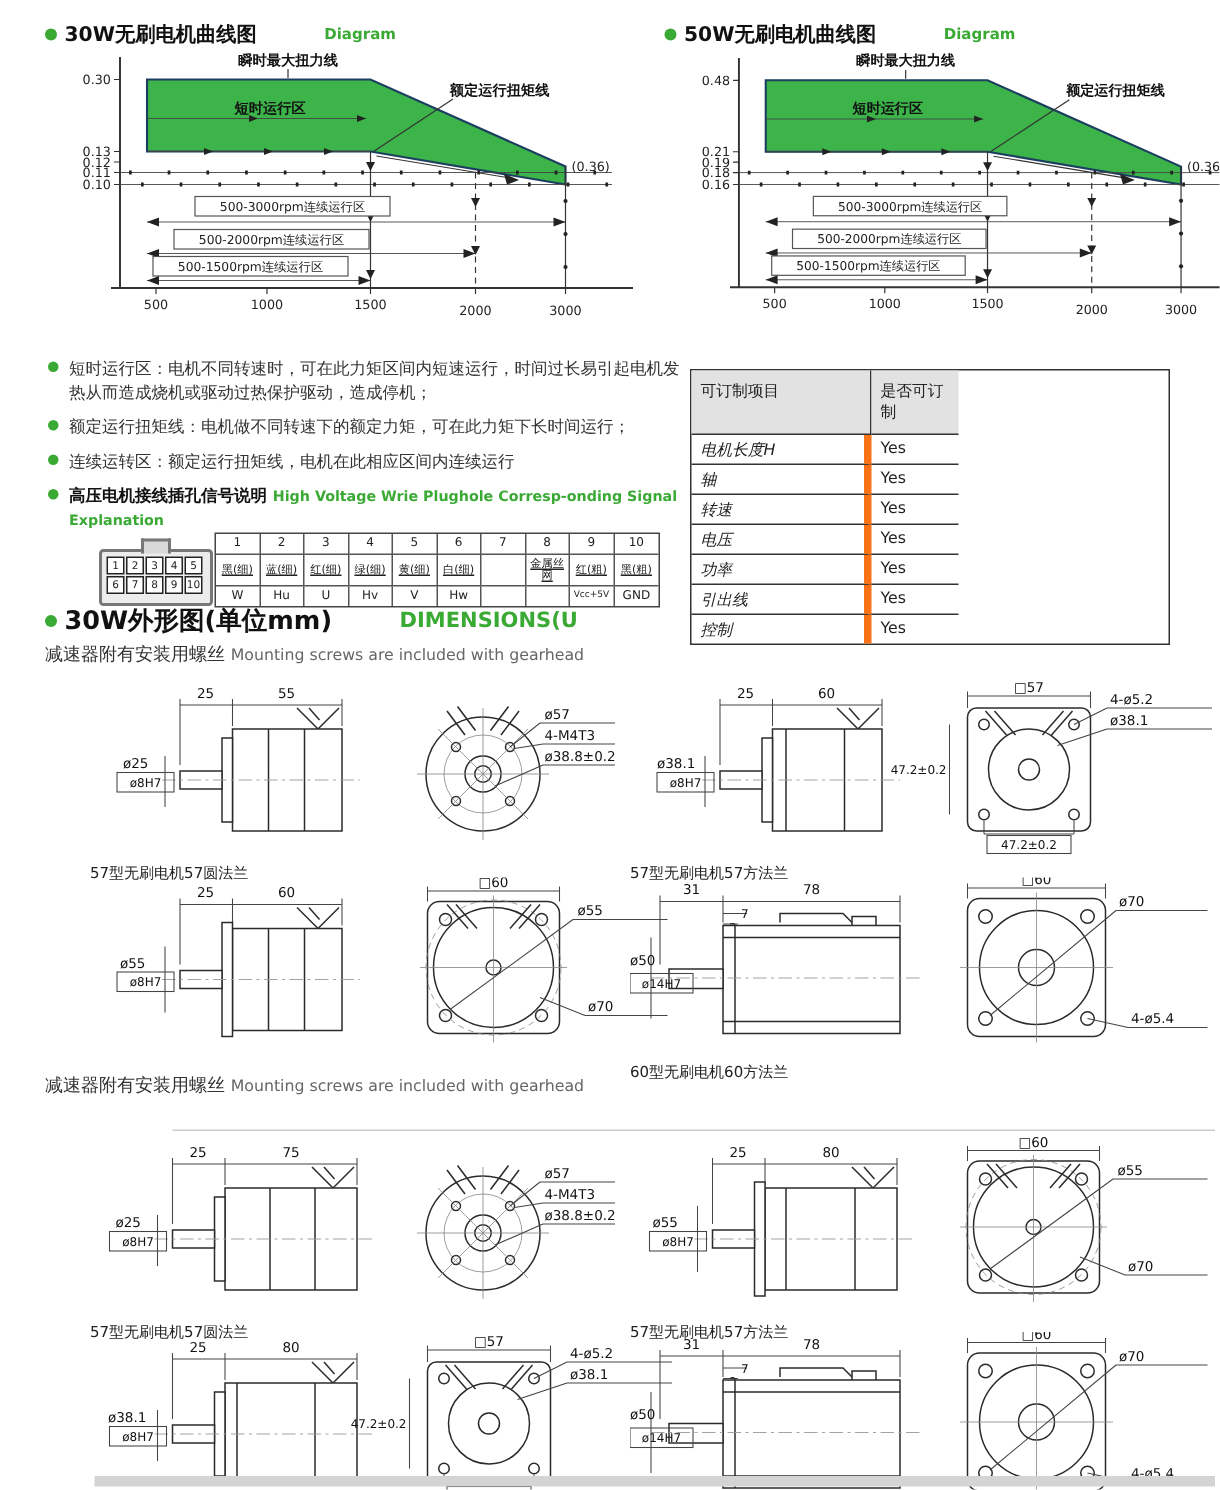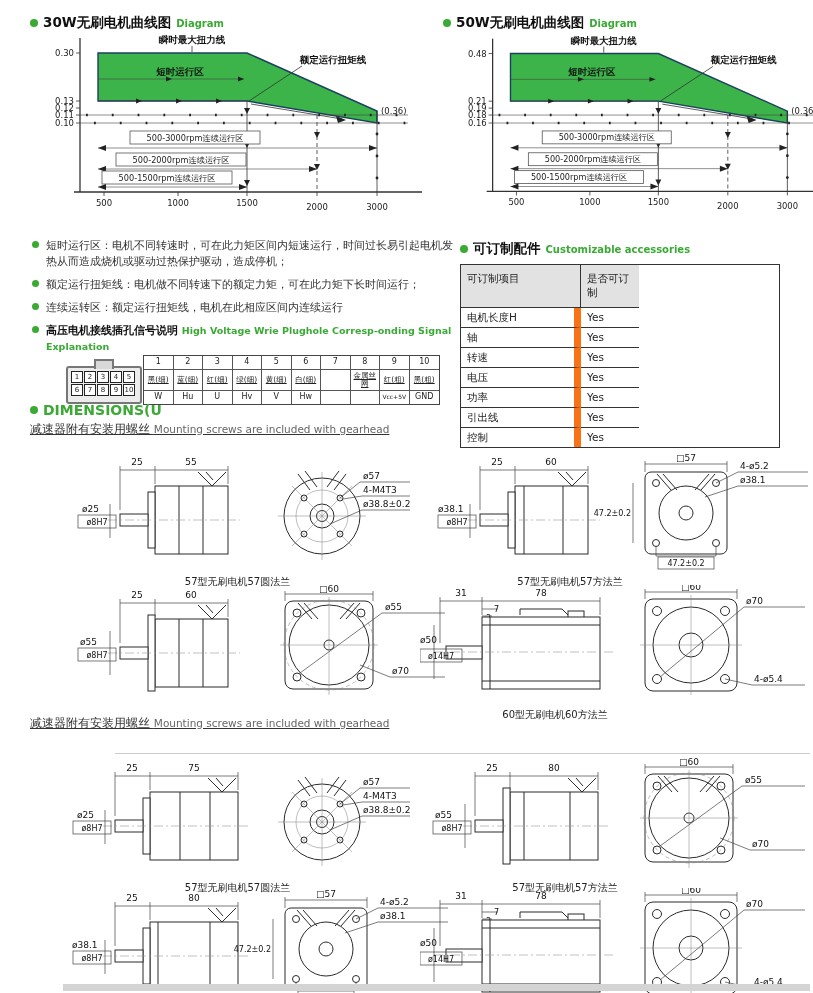--- a/index.html
+++ b/index.html
@@ -4,24 +4,24 @@
 <style>
   :root{ --g:#3aaa35; --ink:#222; }
   html,body{margin:0;padding:0;}
   body{width:813px;height:993px;overflow:hidden;background:#fff;position:relative;
        font-family:"DejaVu Sans","Liberation Sans",sans-serif;color:var(--ink);}
   .abs{position:absolute;}
   
   .hd{display:flex;align-items:center;gap:5px;white-space:nowrap;}
   .hd .dot{width:8px;height:8px;border-radius:50%;background:var(--g);flex:0 0 auto;}
   .hd .cn{font-weight:bold;font-size:13.5px;color:#111;}
-  .hd .en{font-weight:bold;font-size:10px;color:var(--g);}
+  .hd .en{font-weight:bold;font-size:10px;color:var(--g);margin-left:40px;}
   .hd.big .cn{font-size:17px;}
   .hd.big .en{font-size:14px;}
-  .sub{font-size:12px;color:#333;white-space:nowrap;text-decoration:underline;}
+  .sub{font-size:12px;color:#333;white-space:nowrap;}
   .sub .en{font-size:10.5px;color:#666;}
   
   .blt{display:flex;gap:7px;margin-bottom:7px;}
   .blt .dot{width:7px;height:7px;border-radius:50%;background:var(--g);flex:0 0 auto;margin-top:3px;}
   .blt .tx{font-size:11px;line-height:1.45;color:#333;}
   .blt .tx.bold{font-weight:bold;color:#111;}
   .blt .tx .en{color:var(--g);font-size:9.5px;font-weight:bold;}
   
   .ax{stroke:#333;stroke-width:1.3;}
   .ln{stroke:#333;stroke-width:.8;fill:none;}
@@ -48,31 +48,31 @@
   
   .plug{position:relative;width:72px;height:34px;border:2px solid #777;border-radius:3px;background:#ececec;}
   .plug .tab{position:absolute;top:-9px;left:26px;width:16px;height:8px;background:#d8d8d8;border:2px solid #777;border-bottom:none;}
   .plug .pins{position:absolute;left:3px;top:3px;display:grid;grid-template-columns:repeat(5,12px);grid-auto-rows:12px;gap:1px;}
   .plug .pin{border:1px solid #222;background:#fff;font-size:7px;display:flex;align-items:center;justify-content:center;}
   
   .acc{display:grid;grid-template-columns:120px 58px;border:1.5px solid #333;}
   .acc .h{background:#e2e2e2;font-size:10.5px;padding:7px 6px;border-bottom:1.5px solid #333;}
   .acc .h.l{border-right:1px solid #333;font-family:Liberation Mono, monospace;}
   .acc .d{font-size:10.5px;padding:3px 6px;border-bottom:1px solid #333;height:13px;}
-  .acc .d.l{border-right:7px solid #f97316;}
+  .acc .d.l{border-right:5px solid #f97316;font-style:italic;}
   .acc .d.end{border-bottom:none;}
   
   .tl{stroke:#2b2b2b;stroke-width:1;fill:none;}
   .tf{stroke:#2b2b2b;stroke-width:1;fill:#fff;}
   .th{stroke:#888;stroke-width:.55;fill:none;}
   .clne{stroke:#999;stroke-width:.6;stroke-dasharray:9 3 2 3;fill:none;}
   .dm{stroke:#444;stroke-width:.7;fill:none;}
   .dt{font-size:9px;fill:#111;}
   .dts{font-size:8px;fill:#111;}
-  .dcap{text-align:center;font-size:10px;color:#222;margin-top:1px;}
+  .dcap{text-align:left;font-size:10px;color:#222;margin-top:1px;}
   .rule{position:absolute;height:1px;background:#ccc;}
   .botbar{position:absolute;left:63px;top:984px;width:747px;height:7px;background:#d4d4d4;}
 </style>
 </head>
 <body>
 
 <div class="abs" style="left:30px;top:14px;width:395px;">
   <div class="hd">
     <span class="dot"></span>
     <span class="cn">30W无刷电机曲线图</span>
@@ -304,25 +304,20 @@
     <div class="c sig">V</div>
     <div class="c sig">Hw</div>
     <div class="c sig"></div>
     <div class="c sig"></div>
     <div class="c sig tiny">Vcc+5V</div>
     <div class="c sig last">GND</div>
   </div>
 </div>
 
 <div class="abs" style="left:460px;top:240px;width:320px;">
-  <div class="hd">
-    <span class="dot"></span>
-    <span class="cn">可订制配件</span>
-    <span class="en">Customizable accessories</span>
-  </div>
   <div class="acc" style="margin-top:6px;">
     <div class="h l">可订制项目</div>
     <div class="h">是否可订制</div>
     <div class="d l">电机长度H</div>
     <div class="d">Yes</div>
     <div class="d l">轴</div>
     <div class="d">Yes</div>
     <div class="d l">转速</div>
     <div class="d">Yes</div>
     <div class="d l">电压</div>
@@ -332,20 +327,21 @@
     <div class="d l">引出线</div>
     <div class="d">Yes</div>
     <div class="d l end">控制</div>
     <div class="d end">Yes</div>
   </div>
 </div>
 
 <div class="abs" style="left:30px;top:402px;">
   <div class="hd big">
     <span class="dot"></span>
+    <span class="cn">30W外形图(单位mm)</span>
     <span class="en">DIMENSIONS(U</span>
   </div>
   <div class="sub" style="margin-top:3px;">
     <span>减速器附有安装用螺丝</span>
     <span class="en">Mounting screws are included with gearhead</span>
   </div>
 </div>
 
 <div class="abs" style="left:60px;top:452px;width:355px;">
   <svg width="355" height="118" viewBox="0 0 355 118">

